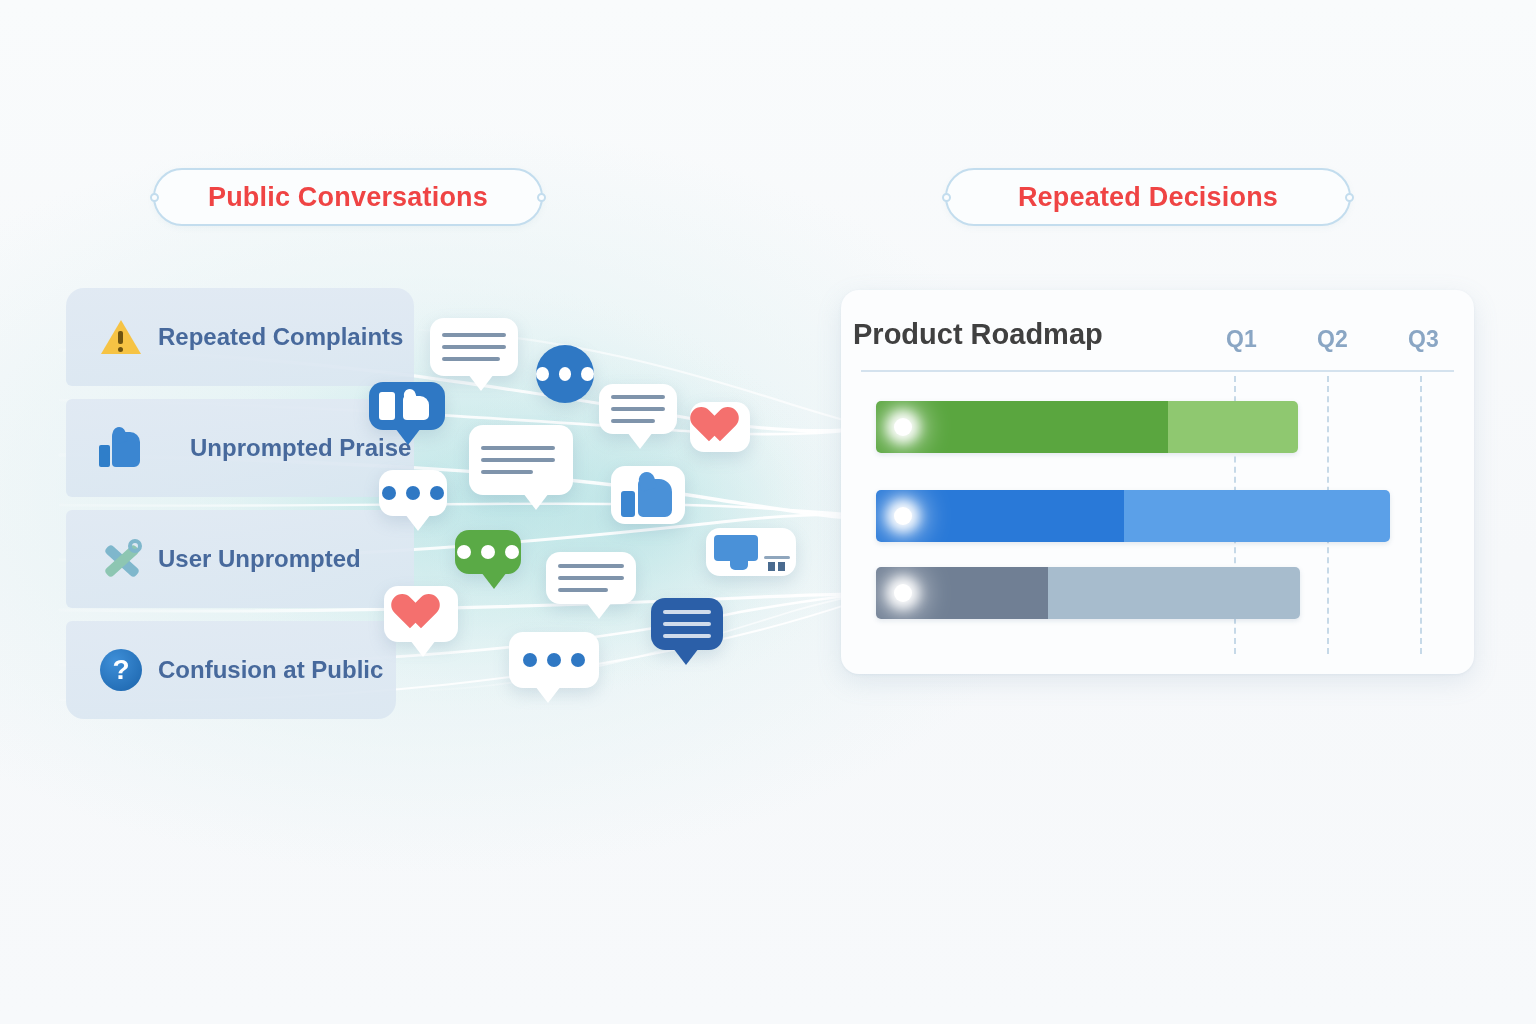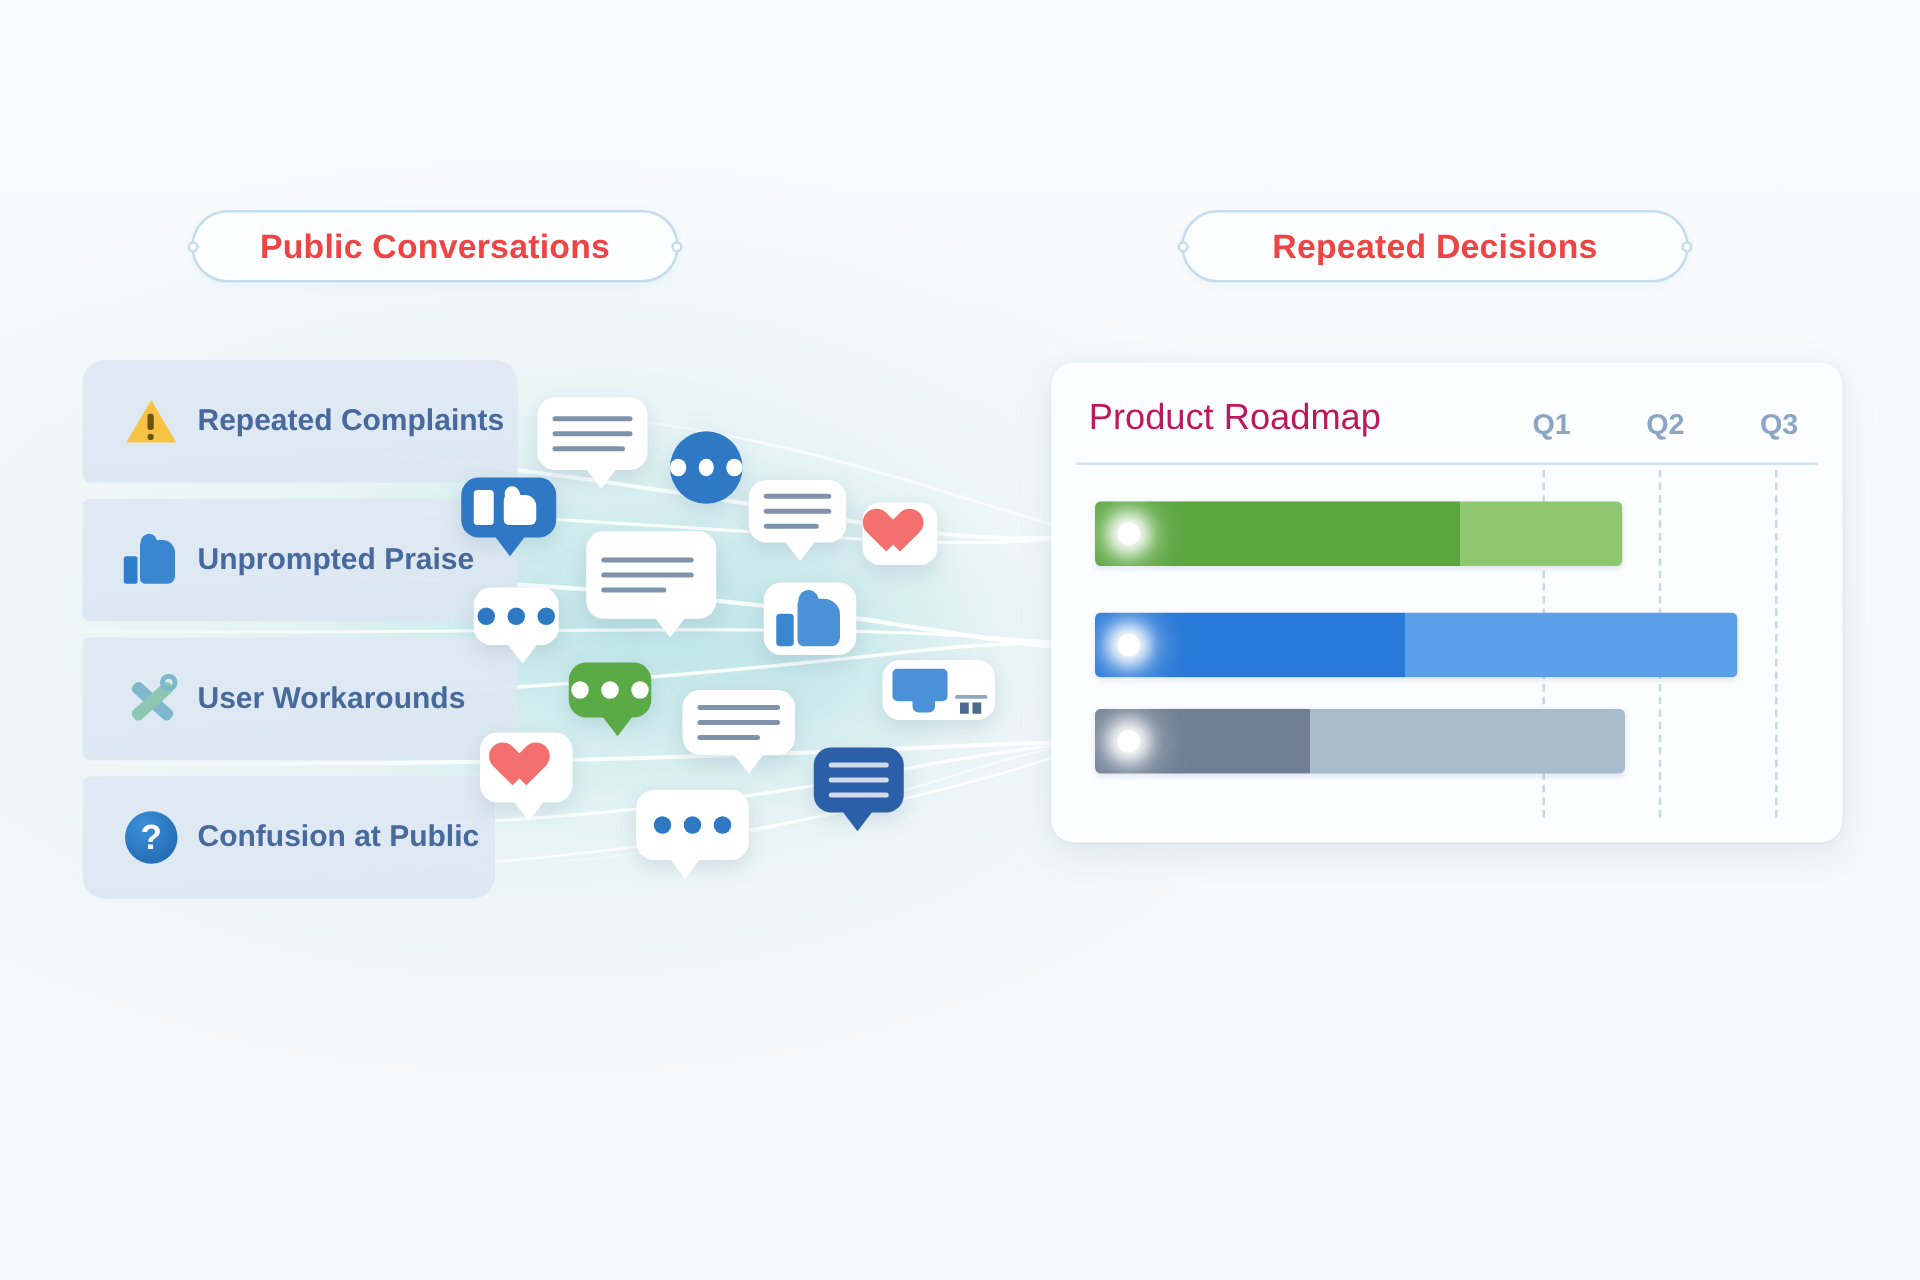--- a/index.html
+++ b/index.html
@@ -44,21 +44,21 @@
 
   
   #signal-list { position: absolute; left: 66px; top: 288px; width: 348px; height: 424px; }
   .signal-row {
     position: absolute; left: 0; width: 348px; height: 98px;
     display: flex; align-items: center;
     border-radius: 16px;
     background: linear-gradient(180deg, rgba(224,233,243,0.95) 0%, rgba(218,230,241,0.88) 100%);
   }
   .signal-row.r0 { top: 0px;   border-radius: 18px 18px 6px 6px; }
-  .signal-row.r1 { top: 111px; border-radius: 6px; }
+  .signal-row.r1 { top: 111px; border-radius: 6px; gap: 32px; }
   .signal-row.r2 { top: 222px; border-radius: 6px; }
   .signal-row.r3 { top: 333px; width: 330px; border-radius: 6px 6px 18px 18px; }
   .signal-icon {
     width: 46px; height: 46px; margin-left: 32px;
     position: relative; flex: 0 0 46px;
   }
   .signal-label {
     margin-left: 14px;
     font-size: 24px; font-weight: bold;
     color: #47699c; white-space: nowrap;
@@ -185,22 +185,22 @@
 
   
   #roadmap {
     position: absolute; left: 841px; top: 290px;
     width: 633px; height: 384px;
     background: #fcfdfe;
     border-radius: 18px;
     box-shadow: 0 8px 26px rgba(120,150,178,0.16), 0 1px 3px rgba(120,150,178,0.10);
   }
   #roadmap-title {
-    position: absolute; left: 30px; top: 28px;
-    font-size: 29px; font-weight: normal; color: #be185d;
+    position: absolute; left: 12px; top: 28px;
+    font-size: 29px; font-weight: bold; color: #404040;
   }
   .q-label {
     position: absolute; top: 36px;
     font-size: 23px; font-weight: bold; color: #8aa6c4;
   }
   #rule {
     position: absolute; left: 20px; top: 80px; width: 593px; height: 2px;
     background: #d4e2ee;
   }
   .gridline {
@@ -285,21 +285,21 @@
       </div>
       <div class="signal-label">Unprompted Praise</div>
     </div>
 
     <div class="signal-row r2">
       <div class="signal-icon ic-wrench">
         <span class="bar1"></span>
           <span class="bar2"></span>
           <span class="ring"></span>
       </div>
-      <div class="signal-label">User Workarounds</div>
+      <div class="signal-label">User Unprompted</div>
     </div>
 
     <div class="signal-row r3">
       <div class="signal-icon ic-question">
         <span class="circ"></span>
           <span class="q">?</span>
       </div>
       <div class="signal-label">Confusion at Public</div>
     </div>
   </div>

